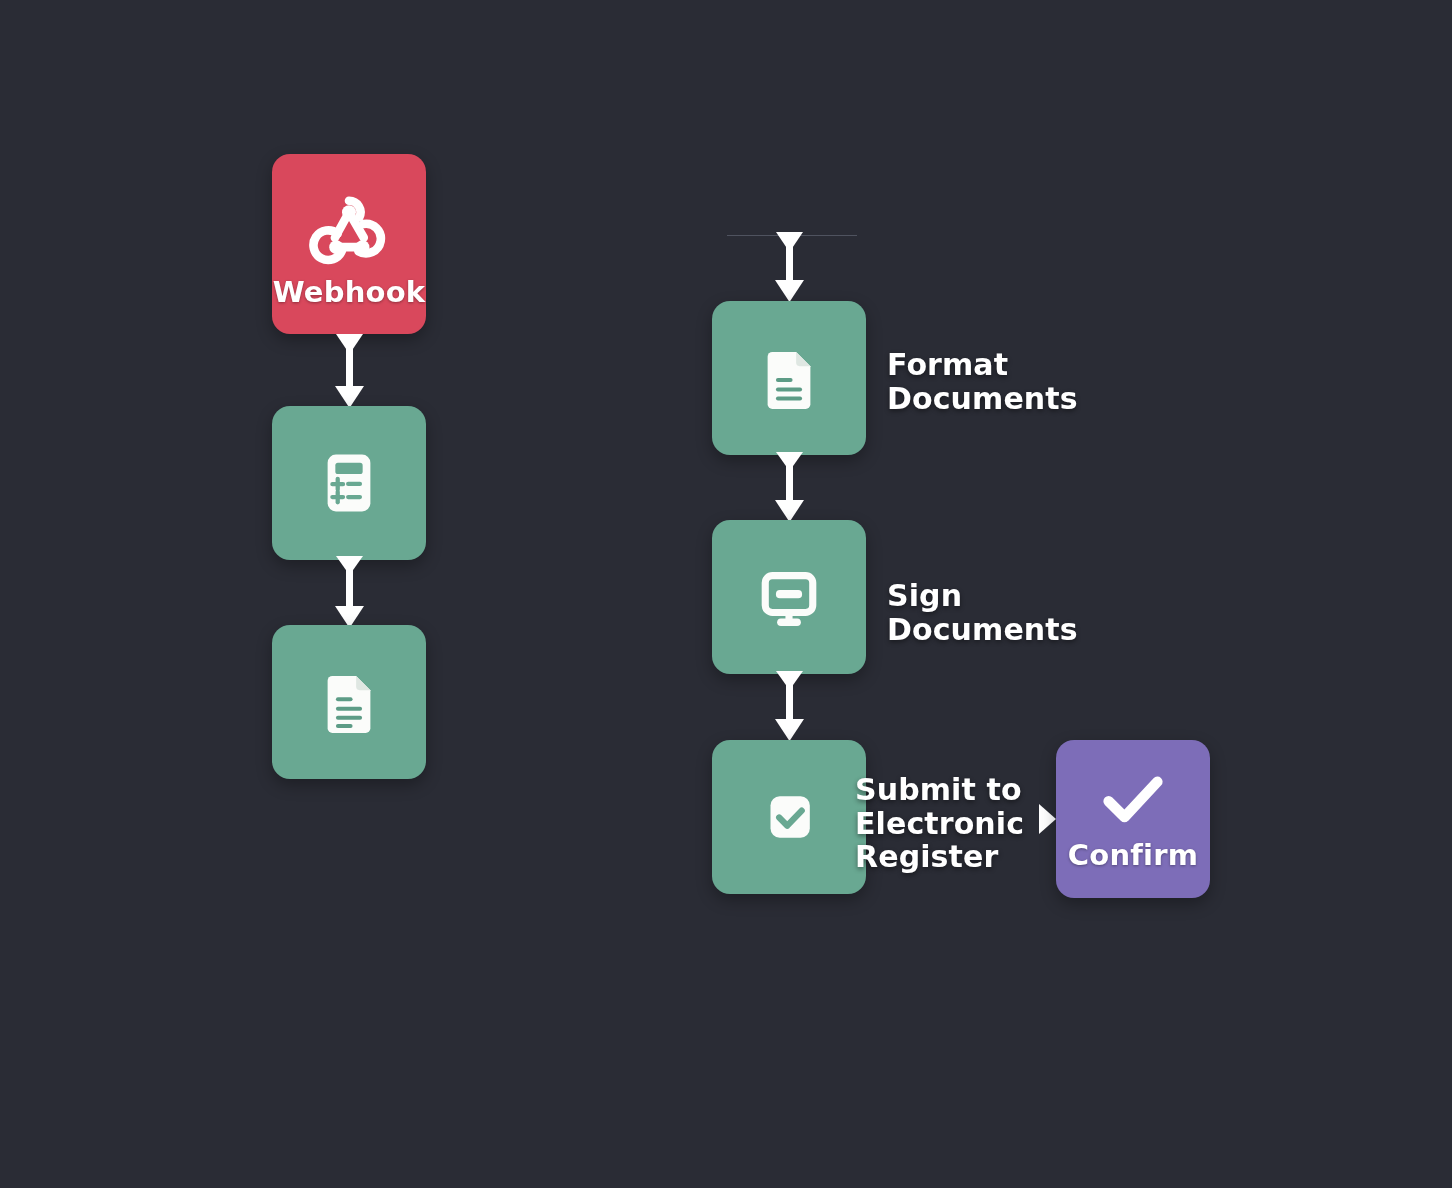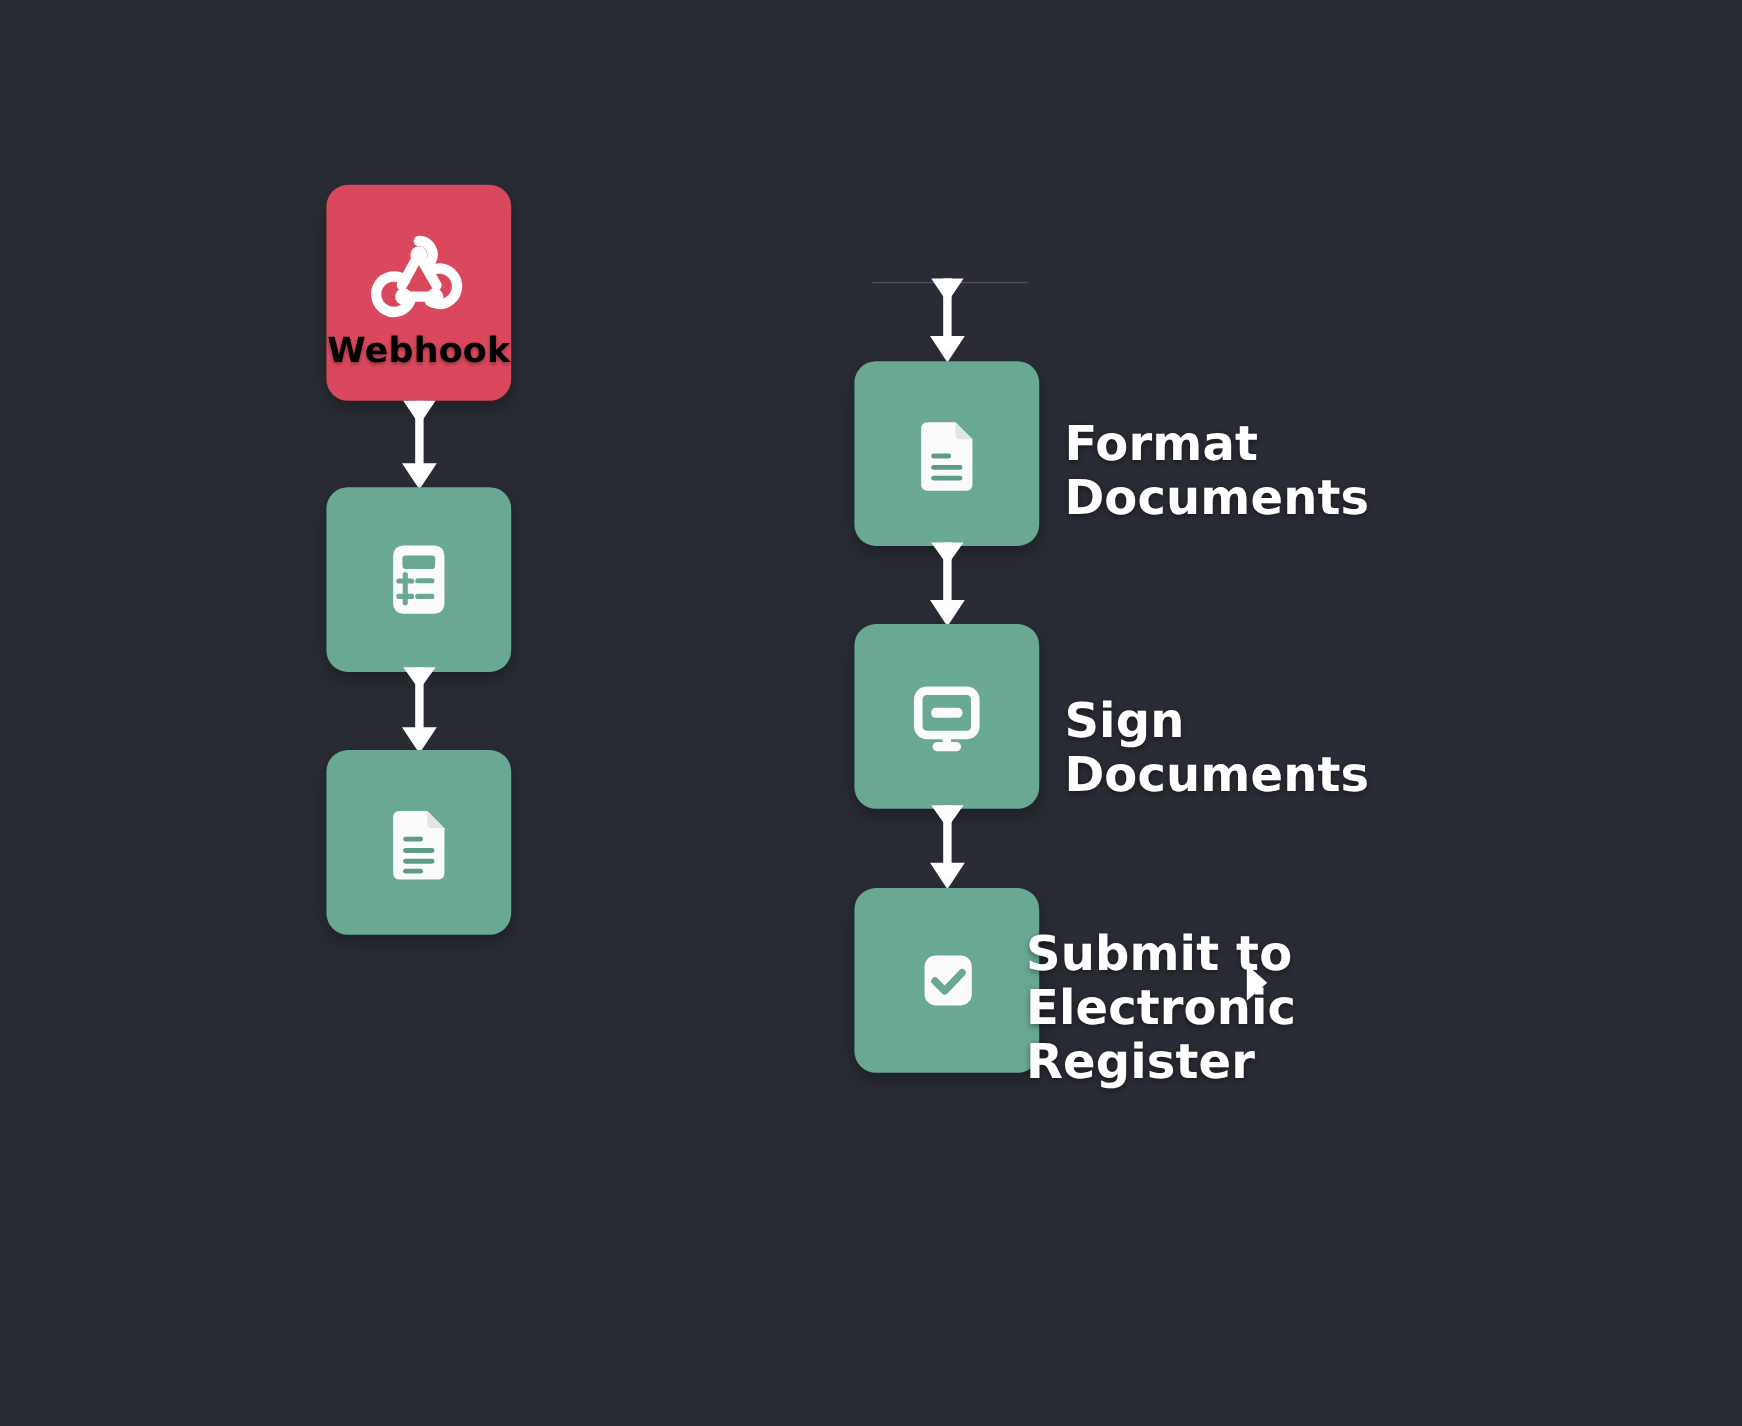--- a/index.html
+++ b/index.html
@@ -37,36 +37,36 @@
   .node.red    { background: #d9485c; }
   .node.purple { background: #7d6db8; }
 
   .node .glyph {
     display: flex;
     align-items: center;
     justify-content: center;
   }
 
   .node-inner-label {
-    color: #000000;
+    color: #ffffff;
     font-weight: 700;
     font-size: 29px;
     letter-spacing: 0.2px;
     line-height: 1;
     margin-top: 10px;
     text-shadow: 0 1px 3px rgba(0,0,0,0.35);
     white-space: nowrap;
   }
 
   
   .node-label {
     position: absolute;
     color: #ffffff;
     font-weight: 700;
-    font-size: 40px;
+    font-size: 30px;
     line-height: 1.12;
     letter-spacing: 0.1px;
     text-shadow: 0 2px 5px rgba(0,0,0,0.45);
     white-space: pre-line;
   }
 
   
   .connector {
     position: absolute;
   }
@@ -208,14 +208,22 @@
   <div class="node-label" style="left:855px; top:773px; width:250px;">Submit to
 Electronic
 Register</div>
 
   <div class="connector" style="left:1039px; top:802px;">
     <svg width="20" height="34">
       <polygon points="0,2 17,17 0,32" fill="#ffffff"></polygon>
     </svg>
   </div>
 
+  <div class="node purple" style="left:1056px; top:740px; width:154px; height:158px;">
+    <span class="glyph">
+      <svg width="78" height="62" viewBox="0 0 64 50">
+        <path d="M12 26 L25 39 L52 10" fill="none" stroke="#ffffff" stroke-width="8.6" stroke-linecap="round" stroke-linejoin="round"></path>
+      </svg>
+    </span>
+    <span class="node-inner-label">Confirm</span>
+  </div>
 
 </div>
 
 </body></html>

